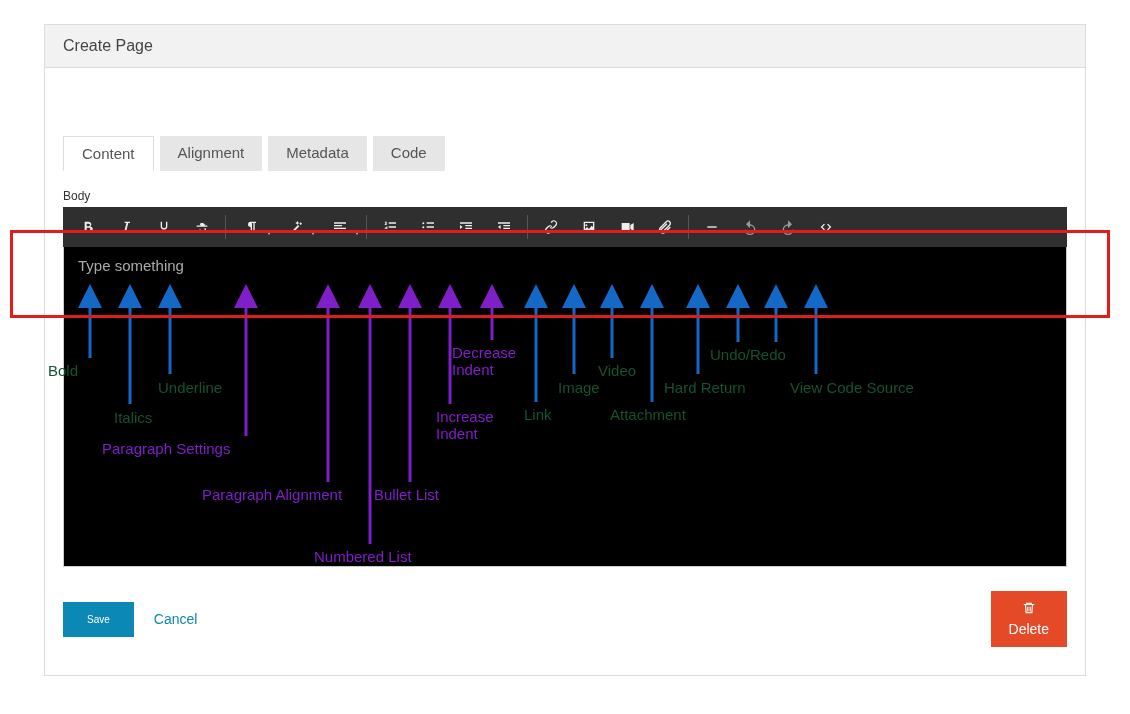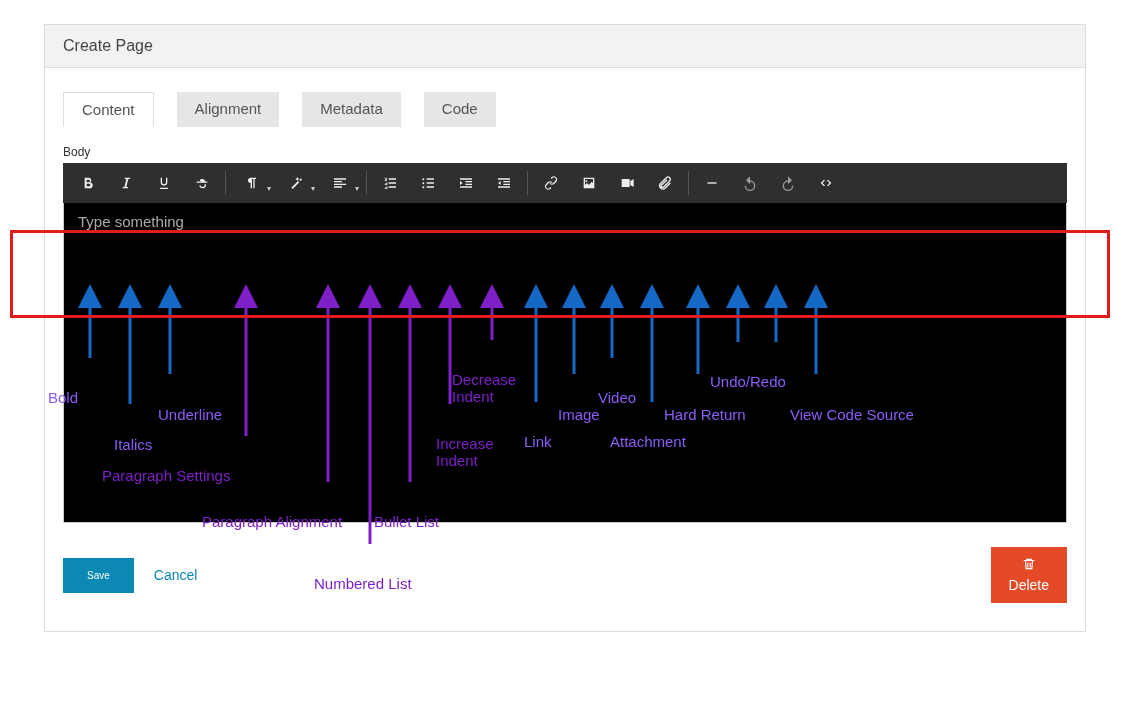--- a/index.html
+++ b/index.html
@@ -24,22 +24,23 @@
     border-bottom: 1px solid #ddd;
     padding: 12px 18px;
     font-size: 16px;
     color: #444;
   }
   .panel-body {
     padding: 24px 18px 18px 18px;
   }
   .tabs {
     display: flex;
-    gap: 23px;
+    gap: 6px;
     margin-bottom: 18px;
+    margin-top: 44px;
   }
   .tab {
     padding: 8px 18px;
     background: #e6e6e6;
     color: #555;
     cursor: pointer;
     font-size: 15px;
   }
   .tab.active {
     background: #fff;
@@ -154,23 +155,22 @@
   .labels-layer {
     position: absolute;
     left: 0; top: 0; width: 1130px; height: 714px;
     pointer-events: none;
     z-index: 40;
   }
   .lbl {
     position: absolute;
     font-size: 15px;
     white-space: nowrap;
-    margin-top: 27px;
-  }
-  .lbl.blue { color: #8b5cf6; }
+  }
+  .lbl.blue { color: #14532d; }
   .lbl.purple { color: #7f1fc7; }
   .arrows { position:absolute; left:0; top:0; width:1130px; height:714px; }
 </style>
 </head>
 <body>
 
 <div class="page-outer">
   <div class="panel">
     <div class="panel-header">Create Page</div>
     <div class="panel-body">

